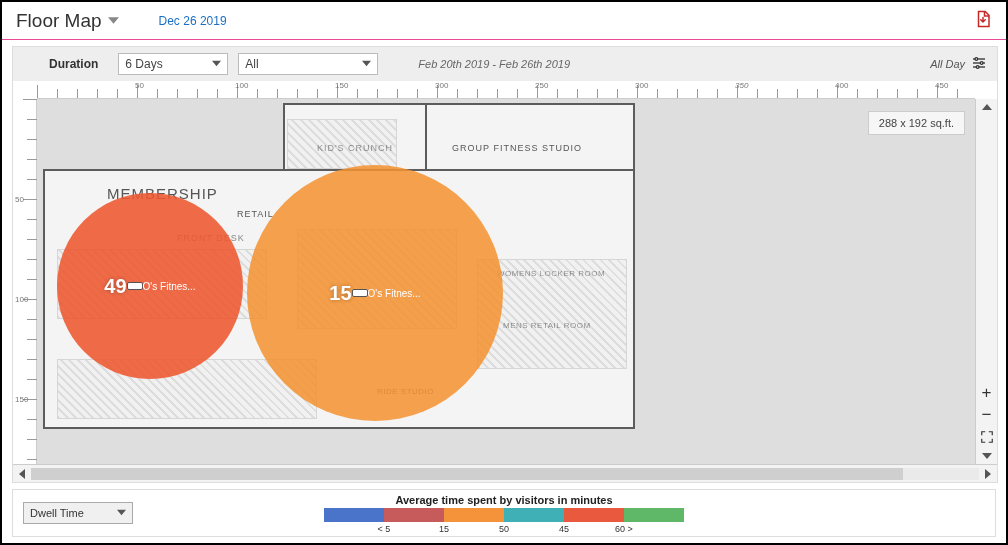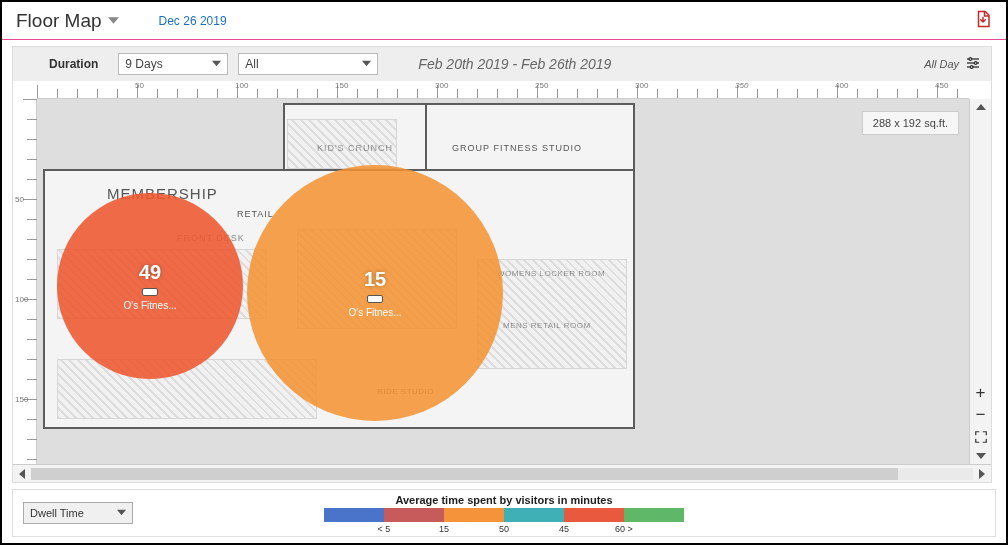--- a/index.html
+++ b/index.html
@@ -8,28 +8,28 @@
   
   .header { display:flex; align-items:center; height:38px; padding:0 14px; border-bottom:1px solid #ec4899; }
   .title { font-size:19px; color:#333; font-weight:400; }
   .chev-down { display:inline-block; margin-left:6px; }
   .chev-down svg { width:11px; height:11px; fill:#888; }
   .date-link { margin-left: 40px; color:#1a6fc4; font-size:12px; cursor:pointer; }
   .dl-icon { margin-left:auto; cursor:pointer; }
   .dl-icon svg { width:18px; height:18px; }
 
   
-  .panel { border:1px solid #ddd; margin:6px 14px 0 10px; height:437px; position:relative; background:#fff; }
+  .panel { border:1px solid #ddd; margin:6px 8px 0 10px; height:437px; position:relative; background:#fff; }
 
   
   .filter-bar { height:34px; background:#eee; display:flex; align-items:center; padding:0 10px; font-size:12px; color:#333; }
   .lbl-dur { font-weight:bold; margin-right:20px; margin-left:26px;}
   .select { background:#fff; border:1px solid #bbb; height:22px; min-width:100px; padding:0 6px; display:flex; align-items:center; justify-content:space-between; font-size:12px; color:#444; cursor:pointer; margin-right:10px; position:relative;}
   .select .arrow svg{ width:9px;height:9px;fill:#555;}
-  .range-text { color:#666; font-style:italic; font-size:14px; margin-left:30px;}
+  .range-text { color:#666; font-style:italic; font-size:11px; margin-left:30px;}
   .allday { margin-left:auto; font-style:italic; font-size:11px; color:#555; margin-right:6px; cursor:pointer;}
   .sliders-icon svg{ width:16px;height:16px; }
 
   
   .map-wrap { position:absolute; top:34px; left:0; right:0; bottom:18px; }
   .ruler-h { position:absolute; top:0; left:24px; right:22px; height:18px; background:#fff; border-bottom:1px solid #ccc; overflow:hidden;}
   .ruler-h .tick{ position:absolute; top:8px; width:1px; height:10px; background:#999;}
   .ruler-h .tick.big{ top:4px; height:14px;}
   .ruler-h .lbl{ position:absolute; top:0; font-size:8px; color:#777; transform:translateX(-2px);}
   .ruler-v { position:absolute; top:18px; left:0; width:24px; bottom:0; background:#fff; border-right:1px solid #ccc;}
@@ -38,21 +38,21 @@
   .ruler-v .lbl{ position:absolute; left:2px; font-size:8px; color:#777;}
 
   .viewport { position:absolute; top:18px; left:24px; right:22px; bottom:0; background:#dedede; overflow:hidden;}
 
   
   .floorplan { position:absolute; top:0; left:0; width:600px; height:360px; }
   .room{ position:absolute; background:#f4f4f4; border:2px solid #5c5c5c; font-size:9px; color:#555; letter-spacing:1px; display:flex; align-items:center; justify-content:center; text-align:center;}
   .clutter { position:absolute; background:repeating-linear-gradient(45deg,#bbb 0,#bbb 2px,#eee 2px,#eee 6px); opacity:.4; border:1px solid #aaa;}
 
   
-  .bubble{ position:absolute; border-radius:50%; display:flex; flex-direction:column; align-items:center; justify-content:center; color:#fff; font-size:11px;}
+  .bubble{ position:absolute; border-radius:50%; display:flex; align-items:center; justify-content:center; color:#fff; font-size:11px;}
   .bubble.b1 { width:186px; height:186px; left:20px; top:94px; background:rgba(238,88,48,.88);}
   .bubble.b2 { width:256px; height:256px; left:210px; top:66px; background:rgba(245,145,48,.86);}
   .bubble .val{ font-size:20px; font-weight:bold; text-shadow:0 0 4px rgba(0,0,0,.3);}
   .bubble .ap{ width:16px;height:8px;background:#fff;border:1px solid #555;border-radius:2px;margin:4px 0;}
   .bubble .name{ font-size:10px;}
 
   
   .dim-badge{ position:absolute; top:12px; right:10px; background:#f6f6f6; border:1px solid #ccc; padding:5px 10px; font-size:11px; color:#444;}
 
   
@@ -100,21 +100,21 @@
         <path fill="#c62828" d="M12 10v6m0 0l-3-3m3 3l3-3" stroke="#c62828" stroke-width="2" stroke-linecap="round" stroke-linejoin="round"></path>
       </svg>
   </span>
 </div>
 
 <div class="panel">
 
   <div class="filter-bar">
     <span class="lbl-dur">Duration</span>
     <div class="select" style="width:110px;">
-      <span>9 Days</span>
+      <span>6 Days</span>
       <span class="arrow"><svg viewBox="0 0 10 10">
             <path d="M0 2 L5 8 L10 2 Z"></path>
           </svg></span>
     </div>
     <div class="select" style="width:140px;">
       <span>All</span>
       <span class="arrow"><svg viewBox="0 0 10 10">
             <path d="M0 2 L5 8 L10 2 Z"></path>
           </svg></span>
     </div>

